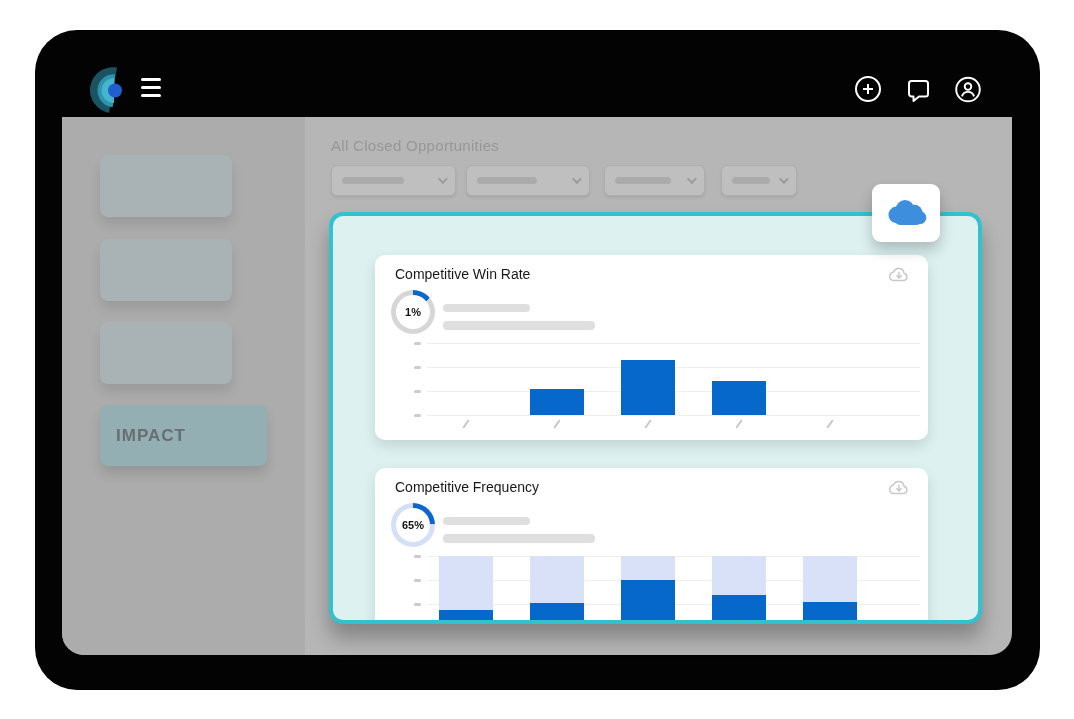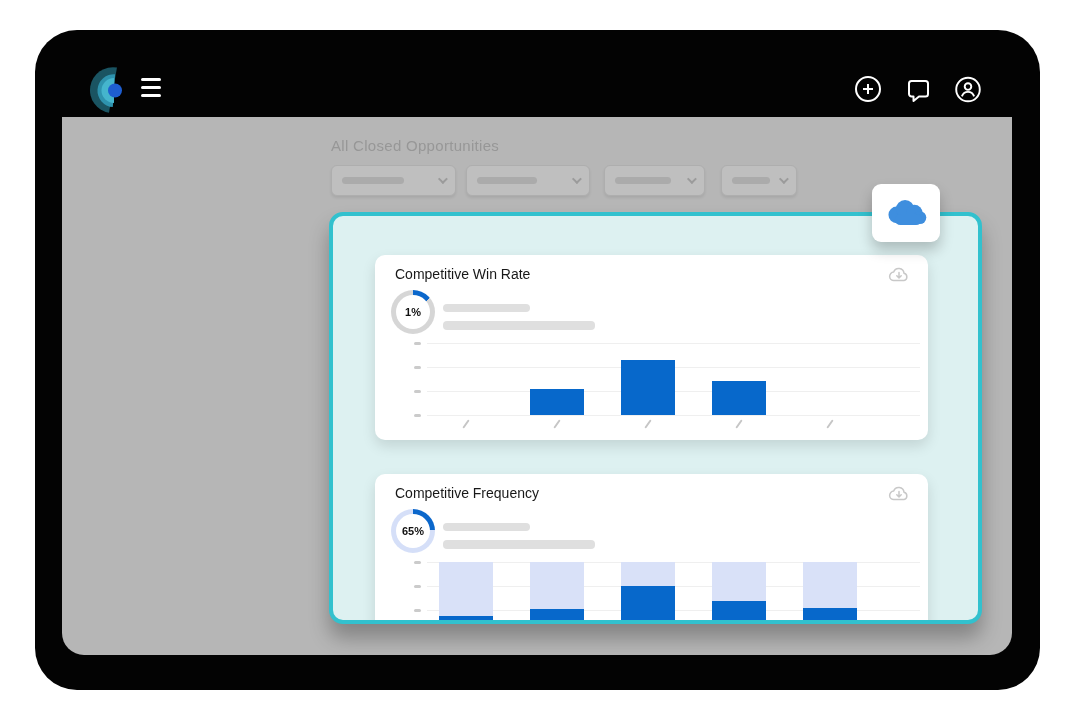--- a/index.html
+++ b/index.html
@@ -31,21 +31,21 @@
   .dd-bar { height:7px; background:#ABABAB; border-radius:3.5px; }
   .chev { width:7px; height:7px; border-right:2px solid #9B9B9B; border-bottom:2px solid #9B9B9B; transform:rotate(45deg) translateY(-2px); }
 
   
   .panel { position:absolute; left:267px; top:95px; width:653px; height:412px; background:#DDF1F1; border:4px solid #32C1CE; border-radius:14px; box-shadow:0 14px 20px rgba(0,0,0,0.28); overflow:hidden; }
   .badge { position:absolute; left:810px; top:67px; width:68px; height:58px; background:#ffffff; border-radius:9px; box-shadow:0 8px 14px rgba(0,0,0,0.22); display:flex; align-items:center; justify-content:center; z-index:5; }
 
   
   .card { position:absolute; left:42px; width:553px; height:185px; background:#ffffff; border-radius:10px; box-shadow:0 6px 14px rgba(0,0,0,0.12); }
   .card1 { top:39px; }
-  .card2 { top:258px; }
+  .card2 { top:252px; }
   .card-title { position:absolute; left:20px; top:11px; font-size:14px; color:#181818; }
   .dl-btn { position:absolute; right:18px; top:10px; width:22px; height:22px; cursor:pointer; }
 
   .donut { position:absolute; left:16px; top:35px; width:44px; height:44px; border-radius:50%; }
   .donut::after { content:""; position:absolute; inset:5px; background:#ffffff; border-radius:50%; }
   .donut span { position:absolute; inset:0; display:flex; align-items:center; justify-content:center; font-size:11px; font-weight:bold; color:#111111; z-index:2; }
   .ph-line { position:absolute; background:#DFDFDF; border-radius:4px; }
   .ph1 { left:68px; top:49px; width:87px; height:8px; }
   .ph2 { left:68px; top:66px; width:152px; height:9px; }
 
@@ -98,20 +98,28 @@
         <svg width="29" height="29" viewBox="0 0 29 29" fill="none" stroke="#ffffff" stroke-width="2">
           <circle cx="14.5" cy="14.5" r="12.2"></circle>
           <circle cx="14.5" cy="11.5" r="3.4"></circle>
           <path d="M8.2,21.6 A6.6,6.6 0 0 1 20.8,21.6"></path>
         </svg>
       </div>
     </div>
 
     <div class="content">
 
+      <div class="sidebar">
+        <div class="side-block" style="top:38px"></div>
+        <div class="side-block" style="top:122px"></div>
+        <div class="side-block" style="top:205px"></div>
+        <div class="side-impact">
+          <span>IMPACT</span>
+        </div>
+      </div>
 
       <div class="main">
         <div class="page-title">All Closed Opportunities</div>
 
         <div class="filters">
           <div class="dd" style="left:26px;width:125px">
               <span class="dd-bar" style="width:62px"></span>
               <span class="chev"></span>
             </div>
           <div class="dd" style="left:161px;width:124px">

